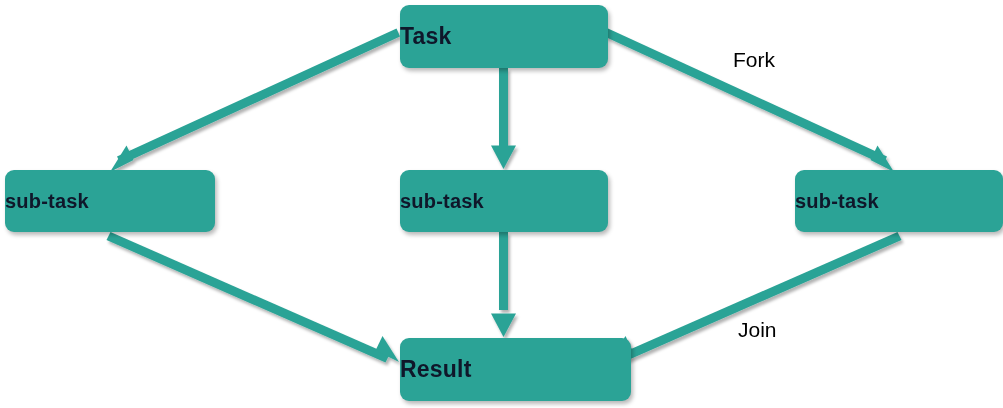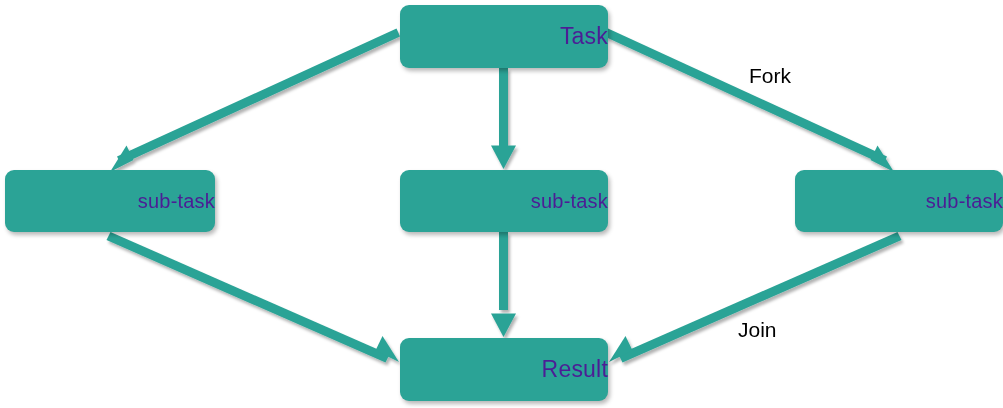--- a/index.html
+++ b/index.html
@@ -22,25 +22,25 @@
     left: 0;
     top: 0;
     width: 1003px;
     height: 408px;
   }
   .node {
     position: absolute;
     box-sizing: border-box;
     background: #2ba396;
     border-radius: 9px;
-    color: #4c1d95;
-    font-weight: normal;
+    color: #0f172a;
+    font-weight: bold;
     display: flex;
     align-items: center;
-    justify-content: flex-end;
+    justify-content: flex-start;
     letter-spacing: 0.2px;
     box-shadow: 2px 3px 4px rgba(0,0,0,0.28);
     z-index: 3;
     user-select: none;
   }
   .node-label {
     display: block;
     line-height: 1;
     white-space: nowrap;
   }
@@ -54,33 +54,33 @@
   }
   #node-subtask-middle {
     left: 400px; top: 170px; width: 208px; height: 62px;
     font-size: 20px;
   }
   #node-subtask-right {
     left: 795px; top: 170px; width: 208px; height: 62px;
     font-size: 20px;
   }
   #node-result {
-    left: 400px; top: 338px; width: 208px; height: 63px;
+    left: 400px; top: 338px; width: 231px; height: 63px;
     font-size: 23px;
   }
   .edge-label {
     position: absolute;
     color: #000000;
     font-size: 21px;
     font-weight: normal;
     white-space: nowrap;
     z-index: 4;
     user-select: none;
   }
-  #label-fork { left: 733px; top: 64px; margin-left: 16px; }
+  #label-fork { left: 733px; top: 48px; }
   #label-join { left: 738px; top: 318px; text-align: center; }
 </style>
 </head>
 <body>
 
 <div id="canvas">
 
   <svg id="edge-layer" viewBox="0 0 1003 408" width="1003" height="408" xmlns="http://www.w3.org/2000/svg">
     <defs>
       <filter id="edge-shadow" x="-30%" y="-30%" width="180%" height="180%">

